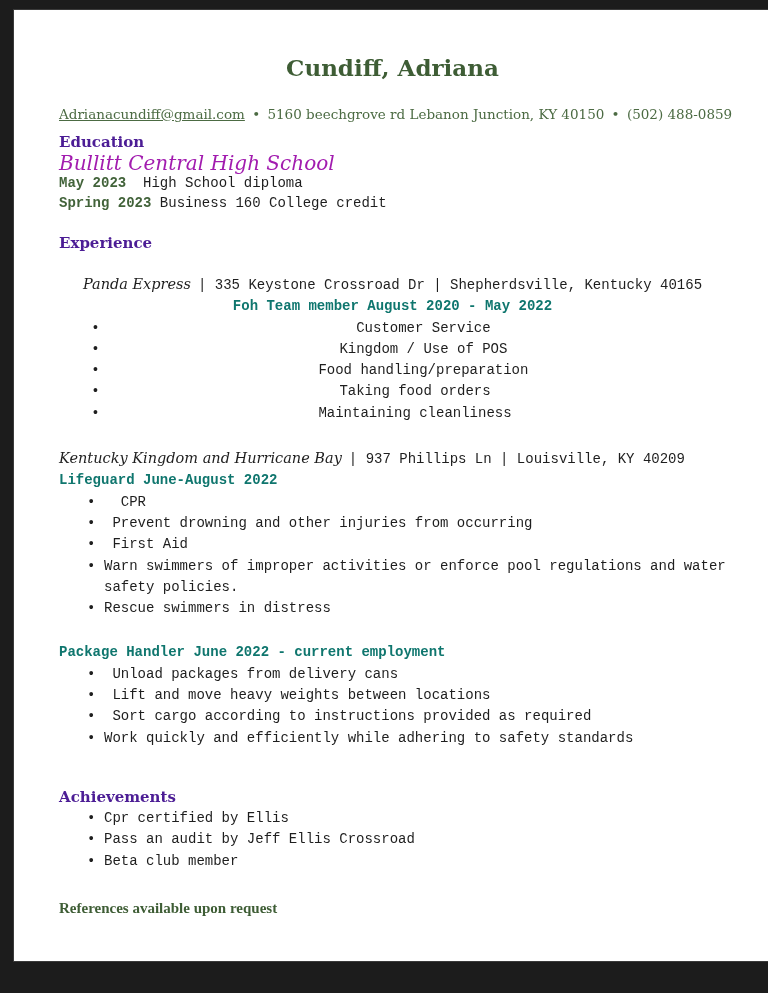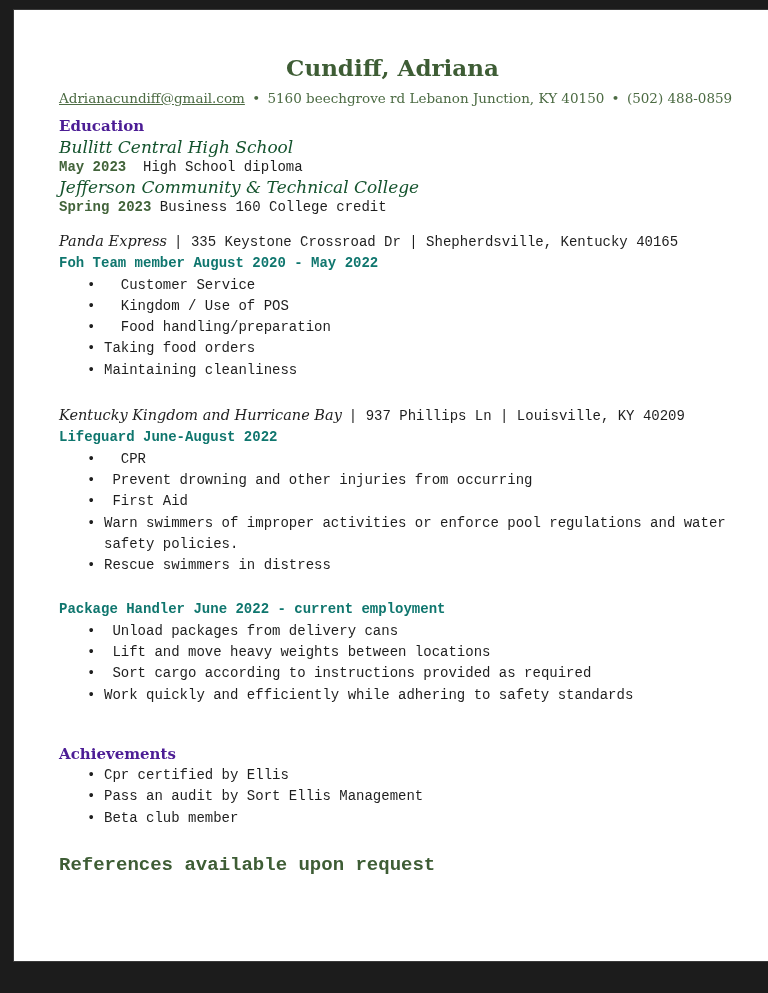--- a/index.html
+++ b/index.html
@@ -26,21 +26,21 @@
   .name {
     margin: 0;
     text-align: center;
     font-family: "DejaVu Serif", serif;
     font-weight: bold;
     font-size: 23px;
     line-height: 28px;
     color: #3e5d35;
   }
   .contact {
-    margin-top: 6px;
+    margin-top: 22px;
     text-align: right;
     font-size: 13.5px;
     line-height: 20px;
     color: #4c6b43;
     white-space: nowrap;
   }
   .contact a {
     color: #4c6b43;
     text-decoration: underline;
     cursor: pointer;
@@ -56,37 +56,37 @@
     font-size: 15px;
     line-height: 21px;
     color: #4c1d95;
   }
   .section-heading.edu { margin-top: 8px; }
 
   
   .edu-line { line-height: 20px; }
   .school {
     font-style: italic;
-    font-size: 17px;
-    color: #14532d;
+    font-size: 20px;
+    color: #a21caf;
   }
   .mono {
     font-family: "Liberation Mono", monospace;
     font-size: 14px;
     color: #1e1e1e;
   }
   .green-mono {
     color: #42633a;
     font-weight: bold;
   }
   .pre { white-space: pre-wrap; }
 
   
   .job { margin-top: 23px; }
-  .job.first { margin-top: 13px; }
+  .job.first { margin-top: 19px; text-align: center; }
   .company-line { line-height: 21.3px; }
   .company {
     font-style: italic;
     font-size: 14.5px;
     color: #1e1e1e;
   }
   .company-details { margin-left: 7px; }
   .job-title {
     font-family: "Liberation Mono", monospace;
     font-size: 14px;
@@ -106,23 +106,23 @@
     flex: none;
     width: 17px;
   }
   .bullet-text { flex: 1; }
 
   
   .ach-heading { margin-top: 38px; }
   .references {
     margin: 0;
     margin-top: 26px;
-    font-family: Liberation Mono, monospace;
-    font-weight: bold;
-    font-size: 19px;
+    font-family: Liberation Serif, serif;
+    font-weight: bold;
+    font-size: 15px;
     line-height: 21px;
     color: #3e5d35;
   }
 </style>
 </head>
 <body>
 
 <div class="page">
 
   <h1 class="name">Cundiff, Adriana</h1>
@@ -134,25 +134,25 @@
     <span>(502) 488-0859</span>
   </div>
 
   <h2 class="section-heading edu">Education</h2>
 
   <div class="edu-line school">Bullitt Central High School</div>
   <div class="edu-line mono">
     <span class="green-mono">May 2023</span><span class="pre">  High School diploma</span>
   </div>
 
-  <div class="edu-line school">Jefferson Community &amp; Technical College</div>
   <div class="edu-line mono">
     <span class="green-mono">Spring 2023</span><span class="pre"> Business 160 College credit</span>
   </div>
 
+  <h2 class="section-heading">Experience</h2>
 
   <div class="job first">
     <div class="company-line">
       <span class="company">Panda Express</span><span class="mono company-details pre">| 335 Keystone Crossroad Dr | Shepherdsville, Kentucky 40165</span>
     </div>
     <div class="job-title">Foh Team member August 2020 - May 2022</div>
     <div class="bullet-row">
       <span class="bullet-glyph">•</span>
         <span class="bullet-text pre">  Customer Service</span>
     </div>
@@ -221,21 +221,21 @@
     </div>
   </div>
 
   <h2 class="section-heading ach-heading">Achievements</h2>
   <div class="bullet-row">
     <span class="bullet-glyph">•</span>
       <span class="bullet-text pre">Cpr certified by Ellis</span>
   </div>
   <div class="bullet-row">
     <span class="bullet-glyph">•</span>
-      <span class="bullet-text pre">Pass an audit by Sort Ellis Management</span>
+      <span class="bullet-text pre">Pass an audit by Jeff Ellis Crossroad</span>
   </div>
   <div class="bullet-row">
     <span class="bullet-glyph">•</span>
       <span class="bullet-text pre">Beta club member</span>
   </div>
 
   <h2 class="references">References available upon request</h2>
 
 </div>
 

